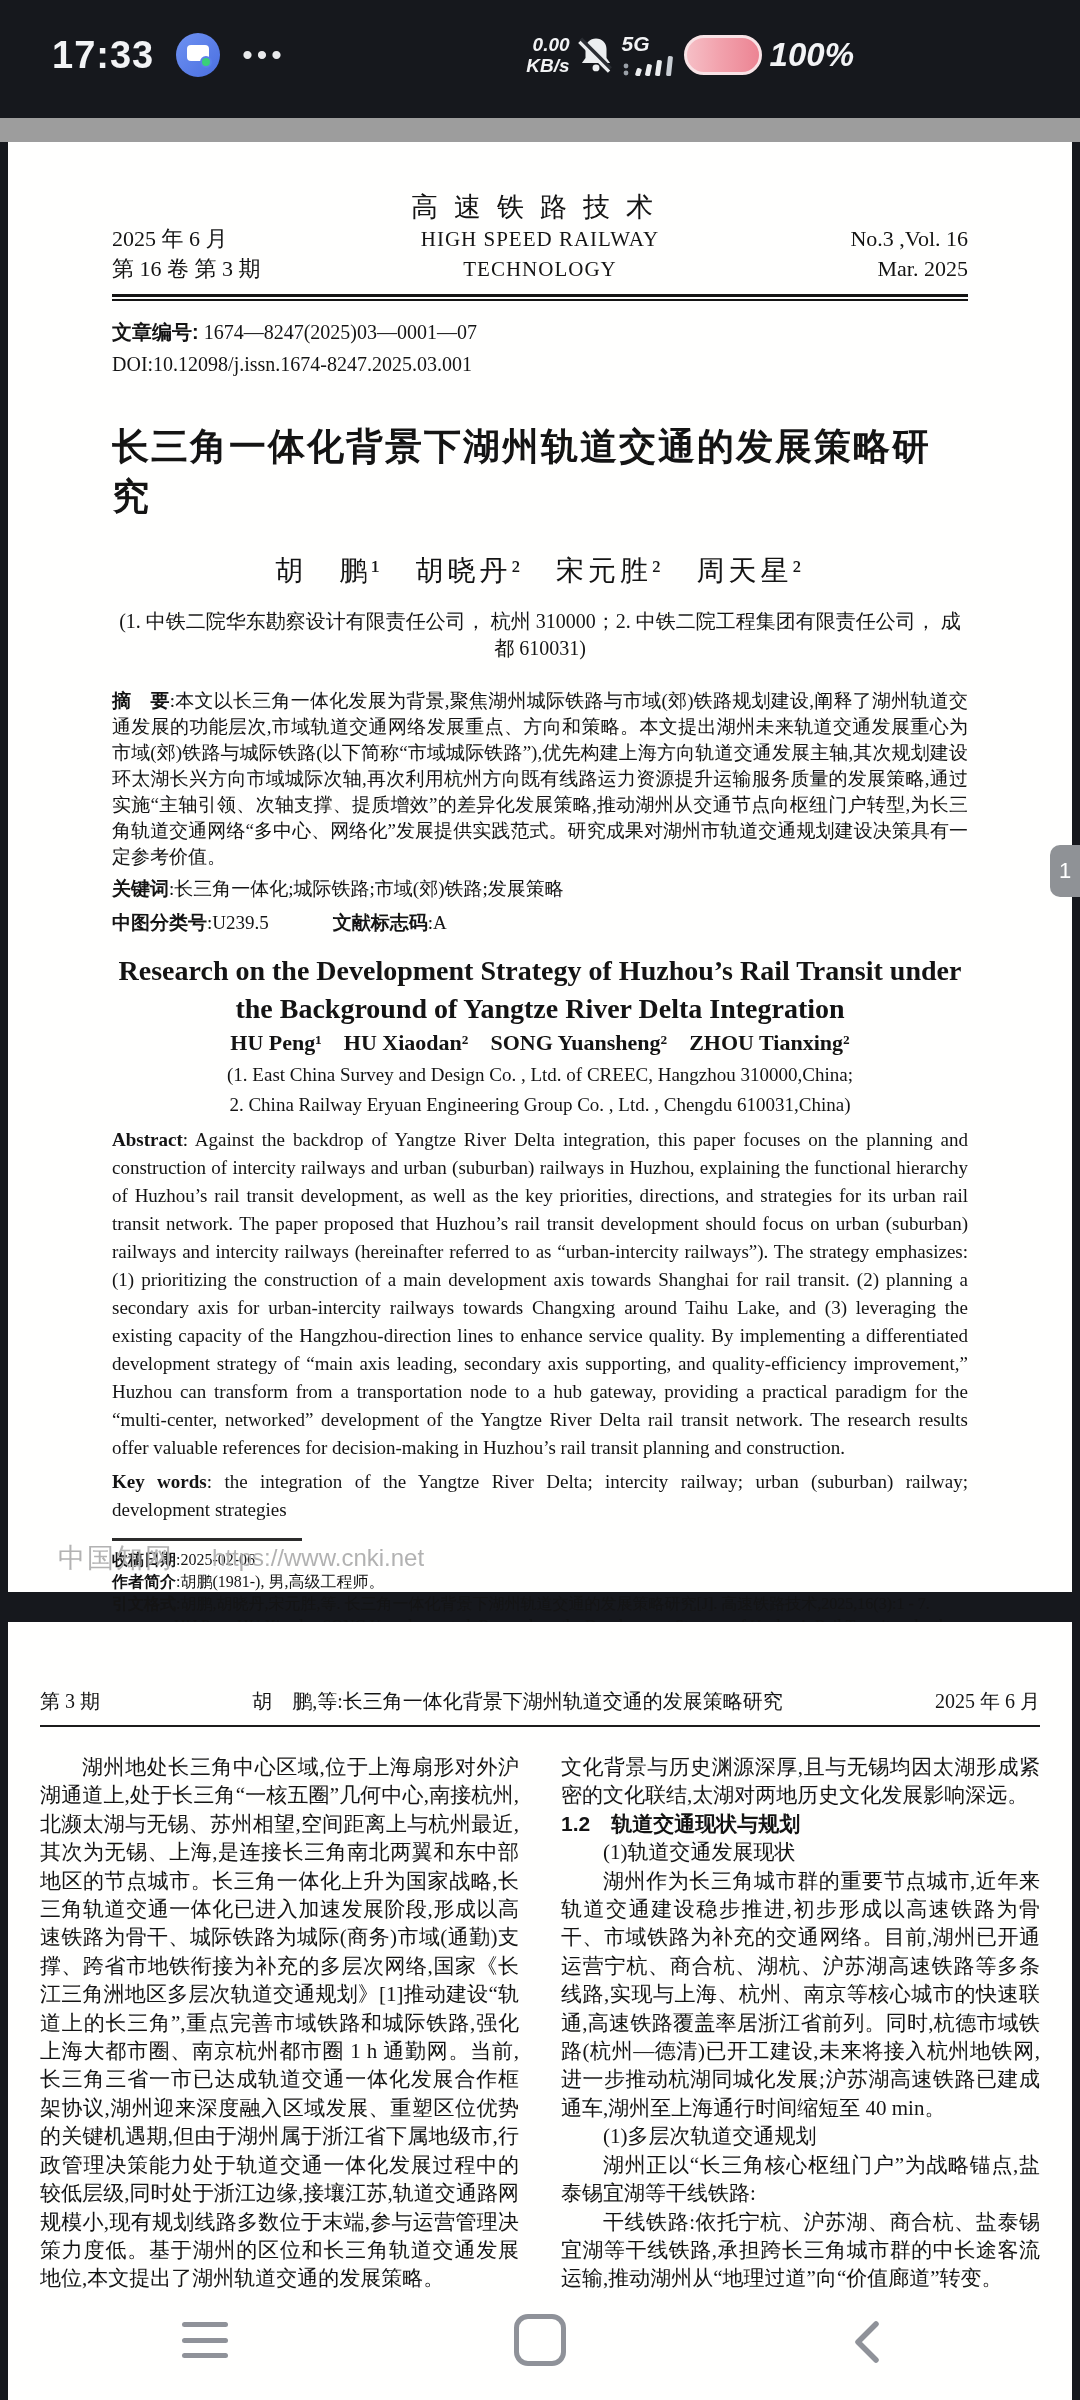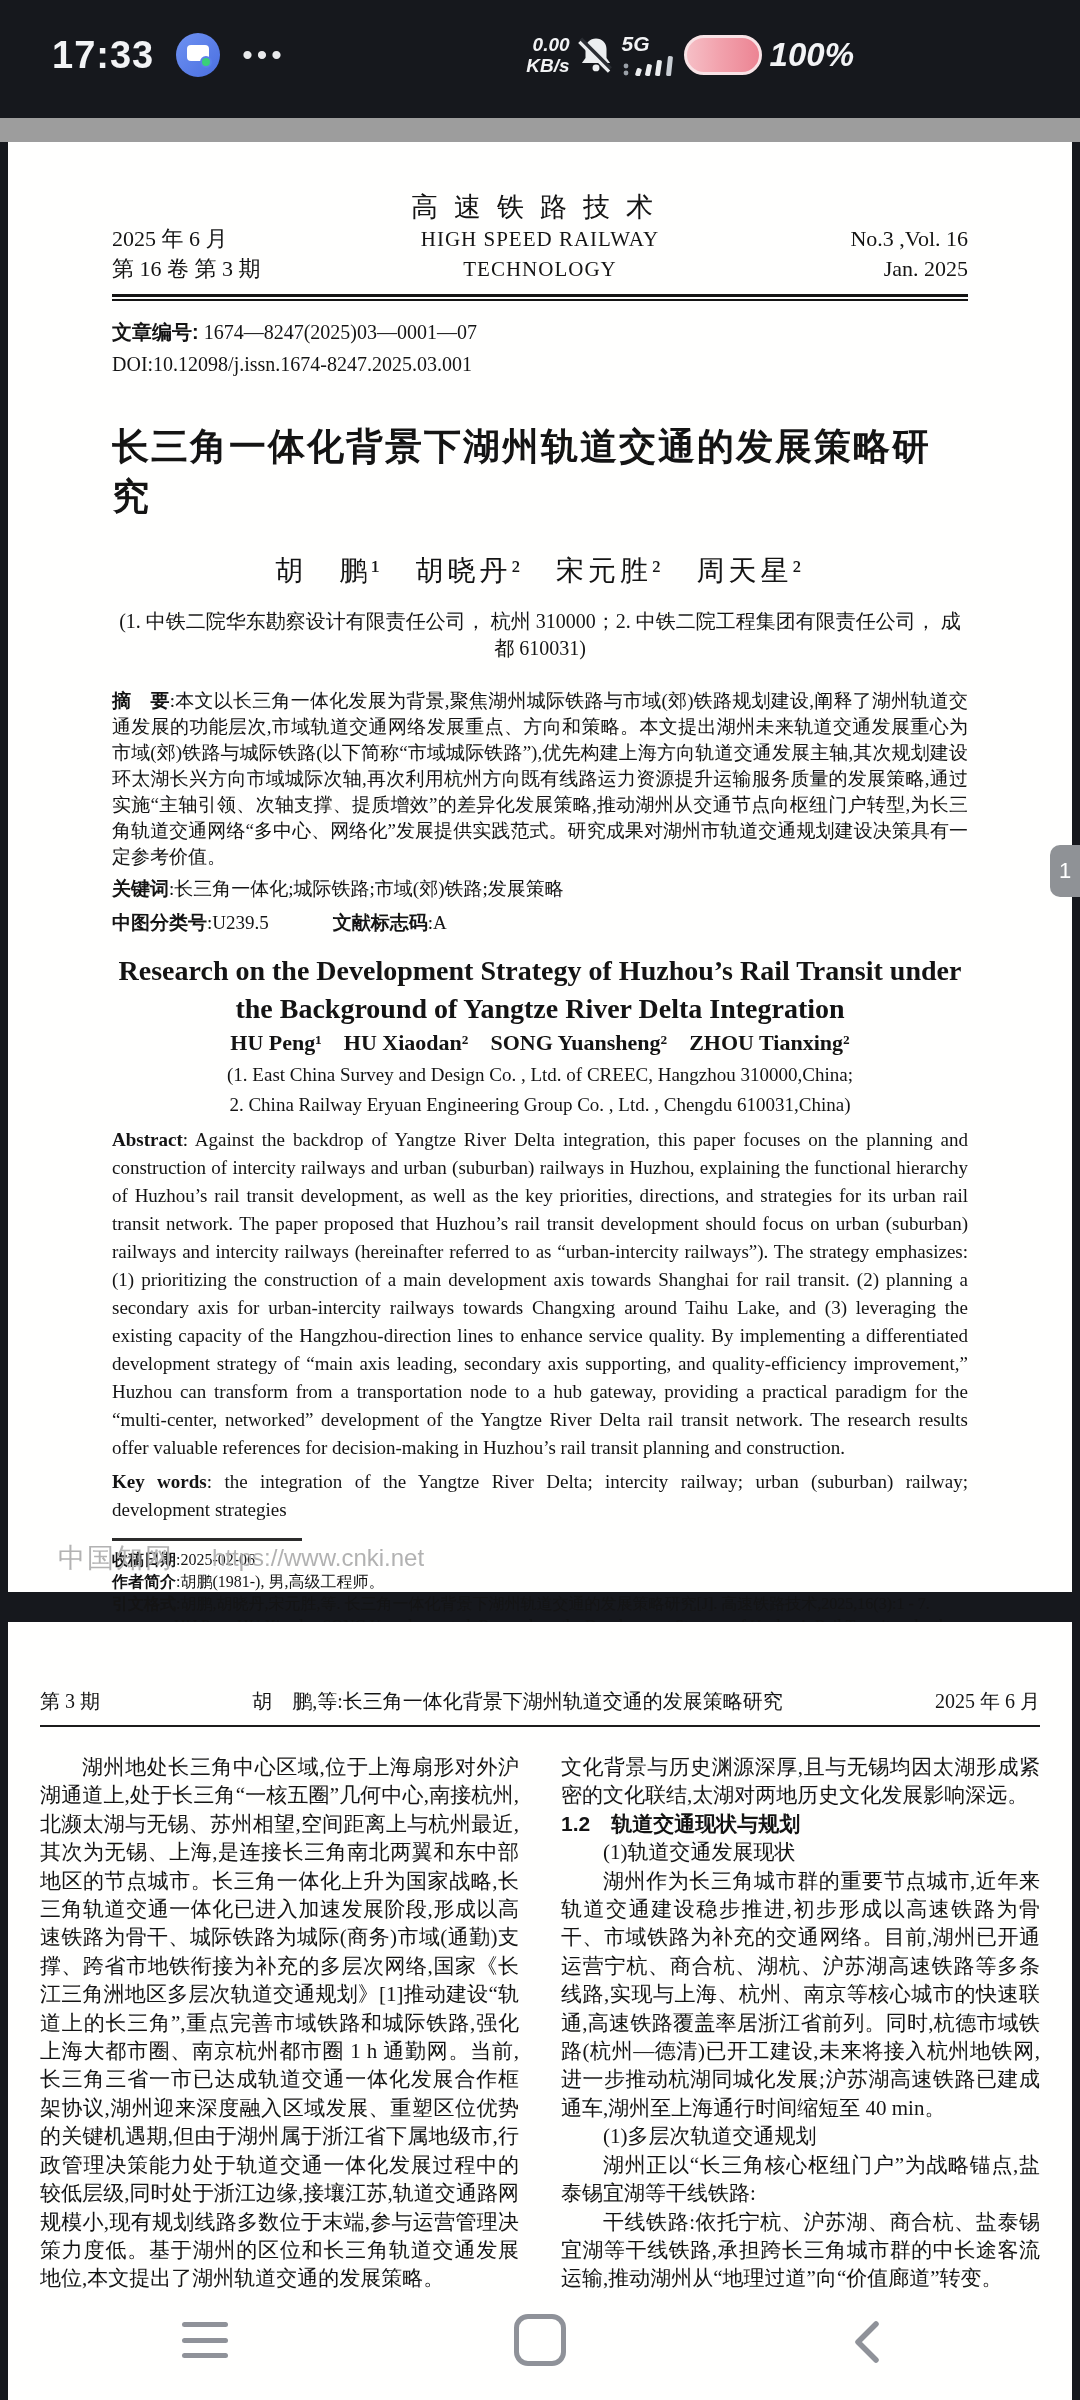--- a/index.html
+++ b/index.html
@@ -142,21 +142,21 @@
         <div class="jh-left">
           <div>2025 年 6 月</div>
           <div>第 16 卷 第 3 期</div>
         </div>
         <div class="jh-center">
           <div class="jh-cnname">高速铁路技术</div>
           <div class="jh-enname">HIGH SPEED RAILWAY TECHNOLOGY</div>
         </div>
         <div class="jh-right">
           <div>No.3 ,Vol. 16</div>
-          <div>Jan. 2025</div>
+          <div>Mar. 2025</div>
         </div>
       </div>
       <div class="double-rule"></div>
 
       <p class="meta-line">
         <span class="lbl-hei">文章编号:</span>
         <span>1674—8247(2025)03—0001—07</span>
       </p>
       <p class="meta-line">DOI:10.12098/j.issn.1674-8247.2025.03.001</p>
 

